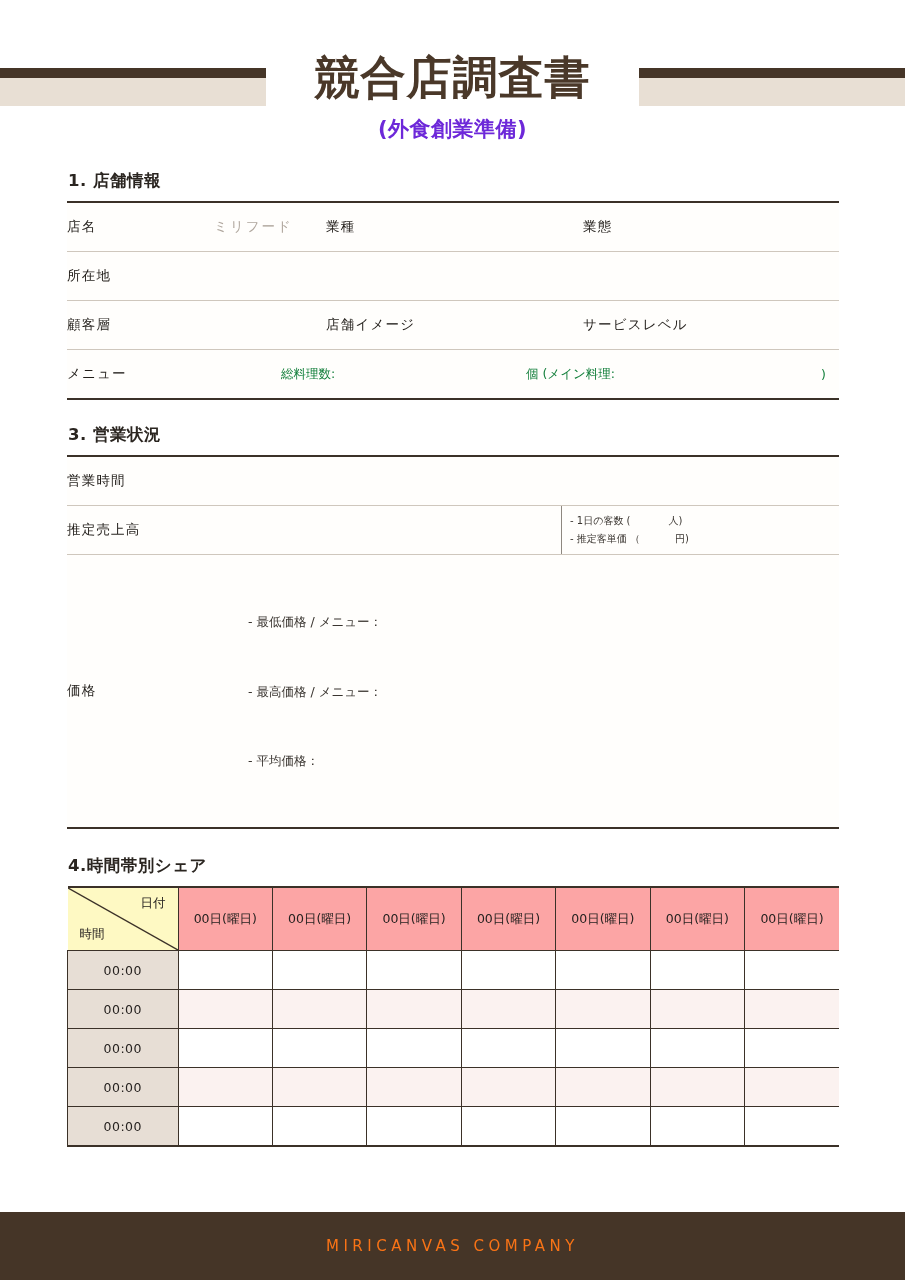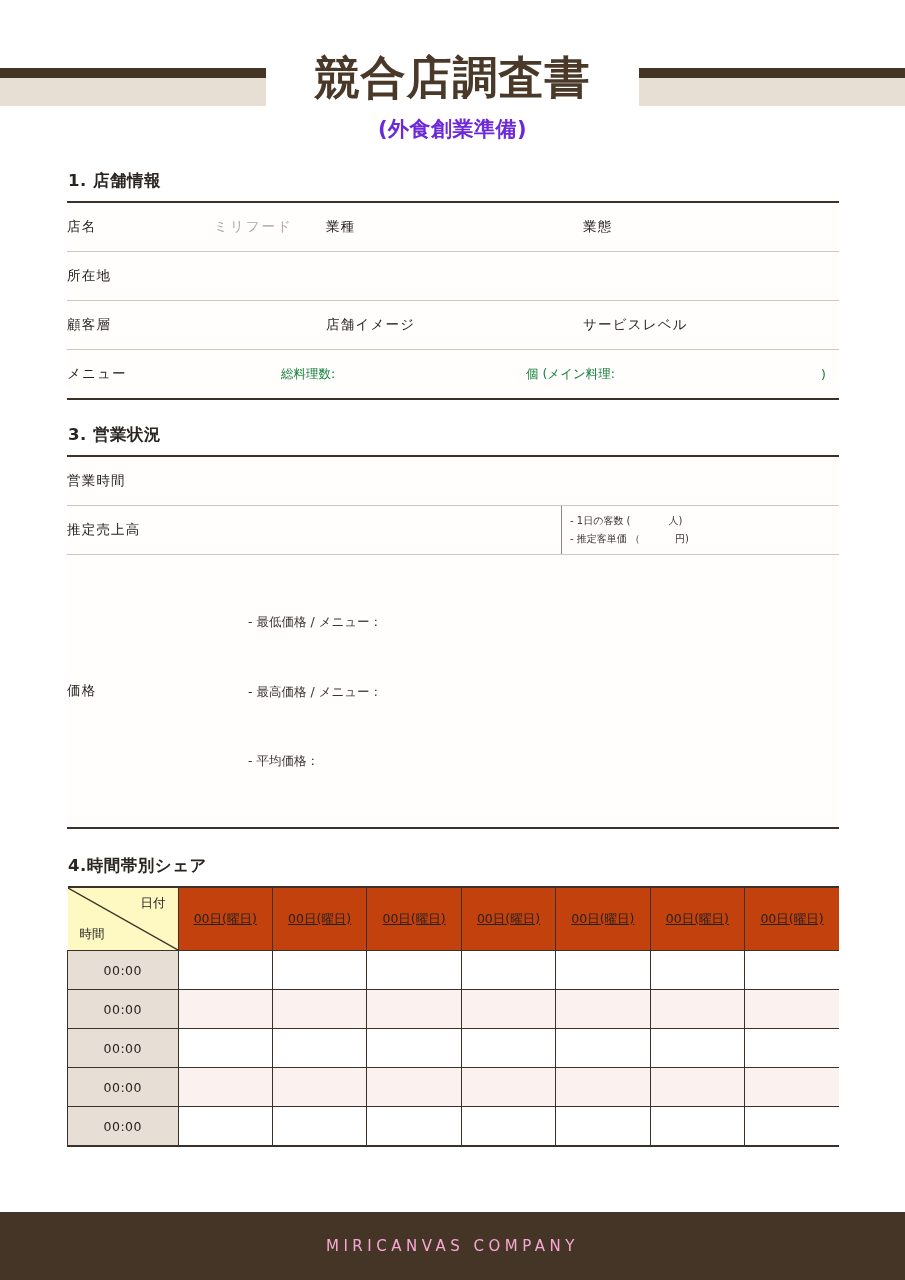--- a/index.html
+++ b/index.html
@@ -210,24 +210,23 @@
     right: 12px;
     font-size: 12.5px;
   }
   .corner-time {
     position: absolute;
     bottom: 7px;
     left: 12px;
     font-size: 12.5px;
   }
   th.datehead {
-    background: #c2410c;
+    background: #fca5a5;
     height: 62px;
     border-top: none;
-    text-decoration: underline;
   }
   td.rowlbl {
     background: #E7DED5;
     border-left: none;
     font-size: 12.5px;
     letter-spacing: 0.5px;
   }
   tr.shade td { background: #FBF2F0; }
   tr.shade td.rowlbl { background: #E7DED5; }
   td.cellblank { background: #FFFFFF; }
@@ -239,21 +238,21 @@
     position: absolute;
     left: 0; right: 0;
     bottom: 0;
     height: 68px;
     background: #453527;
     display: flex;
     align-items: center;
     justify-content: center;
   }
   .footer-text {
-    color: #f9a8d4;
+    color: #f97316;
     font-size: 15px;
     letter-spacing: 4.5px;
   }
 </style>
 </head>
 <body>
 
 <div class="header">
   <div class="band band-left">
     <div class="bar-dark"></div>

